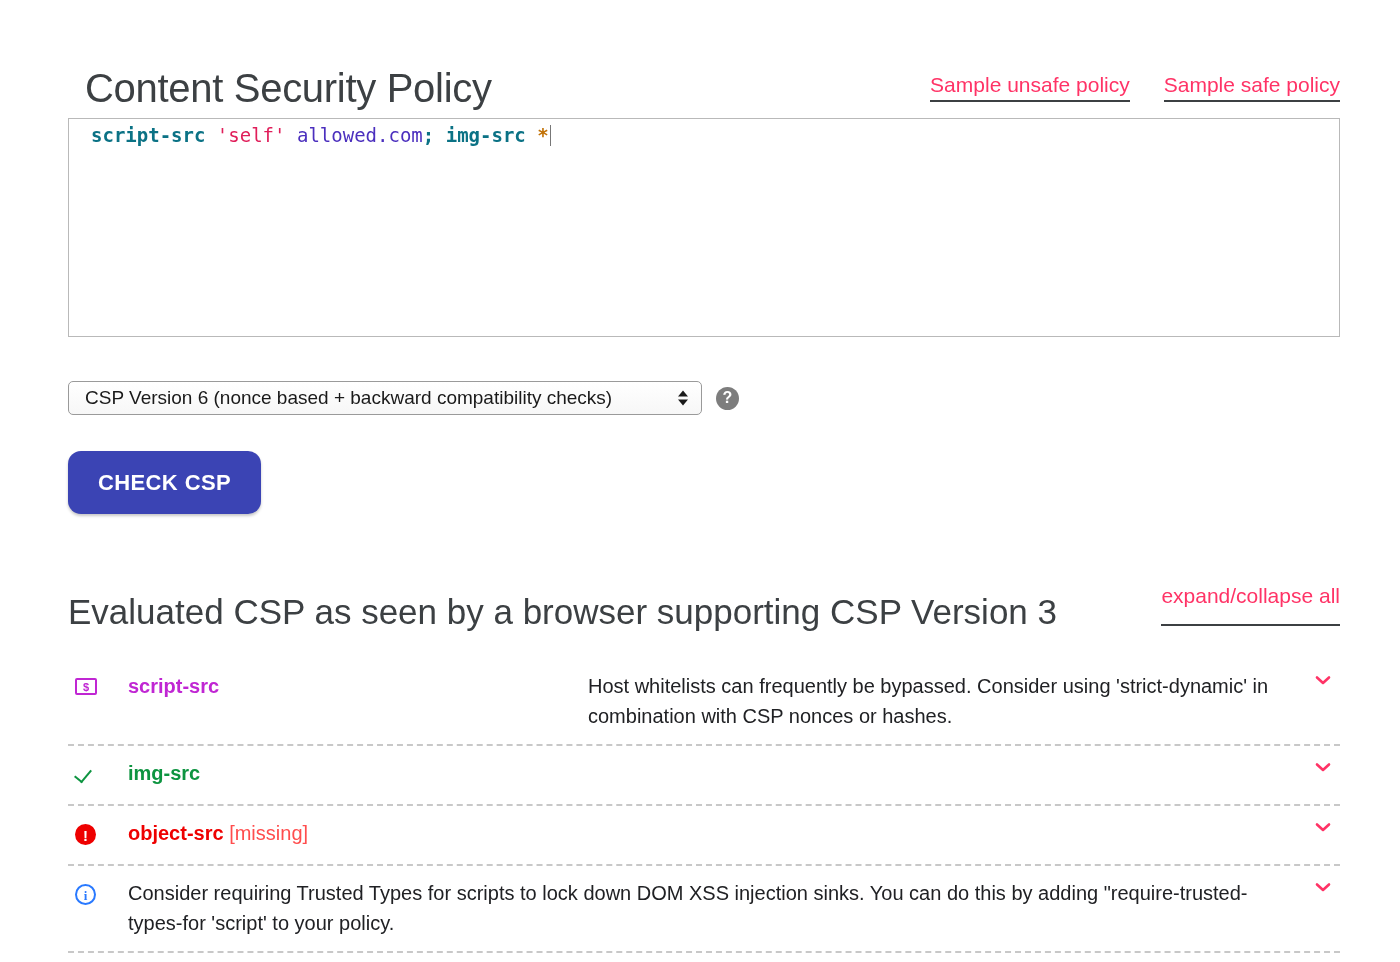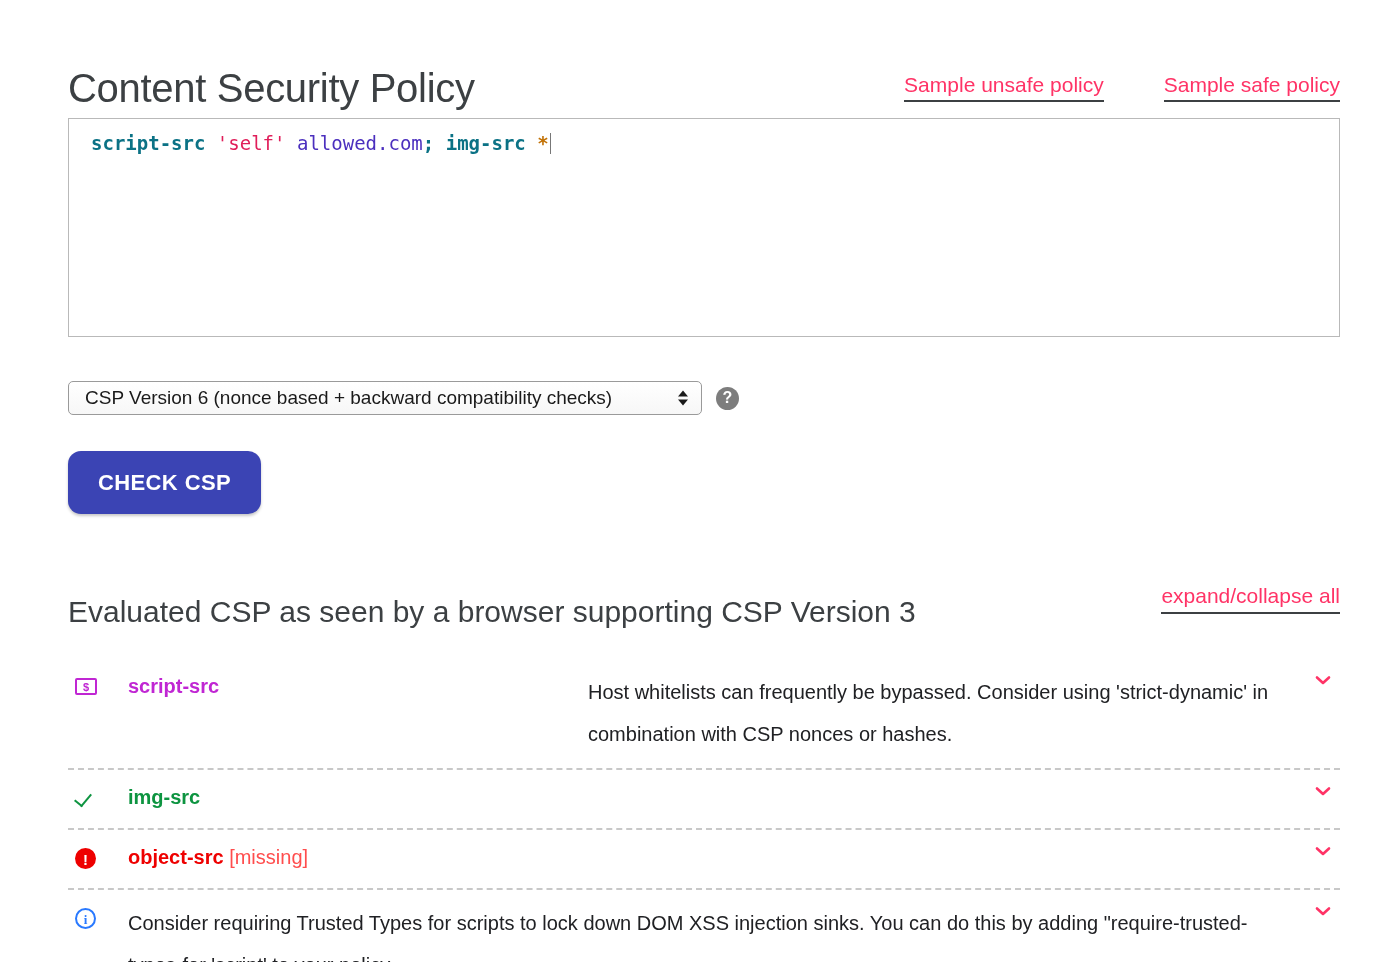--- a/index.html
+++ b/index.html
@@ -23,35 +23,35 @@
     padding: 0 60px 0 68px;
   }
 
   
   .header-row {
     position: relative;
     height: 118px;
   }
   .page-title {
     position: absolute;
-    left: 0;
+    left: 17px;
     top: 38px;
     font-size: 40px;
     font-weight: 400;
     letter-spacing: -0.3px;
     color: #3c4043;
     line-height: 46px;
     white-space: nowrap;
   }
   .sample-links {
     position: absolute;
     right: 0;
     top: 72px;
     display: flex;
-    gap: 60px;
+    gap: 34px;
     align-items: flex-start;
   }
   .sample-link {
     font-size: 21px;
     line-height: 26px;
     color: #ff3366;
     text-decoration: none;
     border-bottom: 2px solid #3c4043;
     padding-bottom: 2px;
     cursor: pointer;
@@ -59,21 +59,21 @@
   }
 
   
   .policy-box {
     position: relative;
     box-sizing: border-box;
     width: 1272px;
     height: 219px;
     border: 1px solid #b9b9b9;
     background: #ffffff;
-    padding: 10px 12px 10px 22px;
+    padding: 2px 12px 10px 22px;
     overflow: hidden;
   }
   .policy-text {
     font-family: "DejaVu Sans Mono", "Liberation Mono", monospace;
     font-size: 19px;
     line-height: 28px;
     white-space: pre;
     letter-spacing: 0px;
   }
   .tok-dir   { color: #0b7285; font-weight: bold; }
@@ -171,36 +171,36 @@
   
   .results-head {
     position: relative;
     margin-top: 81px;
     height: 50px;
   }
   .results-title {
     position: absolute;
     left: 0;
     top: 0;
-    font-size: 30px;
+    font-size: 35px;
     font-weight: 400;
     color: #3c4043;
     line-height: 34px;
     white-space: nowrap;
   }
   .expand-all {
     position: absolute;
     right: 0;
     top: -12px;
     font-size: 21px;
     line-height: 26px;
     color: #ff3366;
     text-decoration: none;
     border-bottom: 2px solid #3c4043;
-    padding-bottom: 3px;
+    padding-bottom: 15px;
     cursor: pointer;
     white-space: nowrap;
   }
 
   
   .findings {
     margin-top: 14px;
     width: 1272px;
   }
   .finding-row {
@@ -231,21 +231,21 @@
     padding-top: 0px;
     white-space: nowrap;
   }
   .f-name .missing {
     font-weight: normal;
     text-align: center;
   }
   .f-desc {
     flex: 1 1 auto;
     font-size: 20px;
-    line-height: 42px;
+    line-height: 30px;
     color: #202124;
     padding-right: 40px;
   }
   .f-chevron {
     position: absolute;
     right: 6px;
     top: 10px;
     width: 22px;
     height: 22px;
     cursor: pointer;

